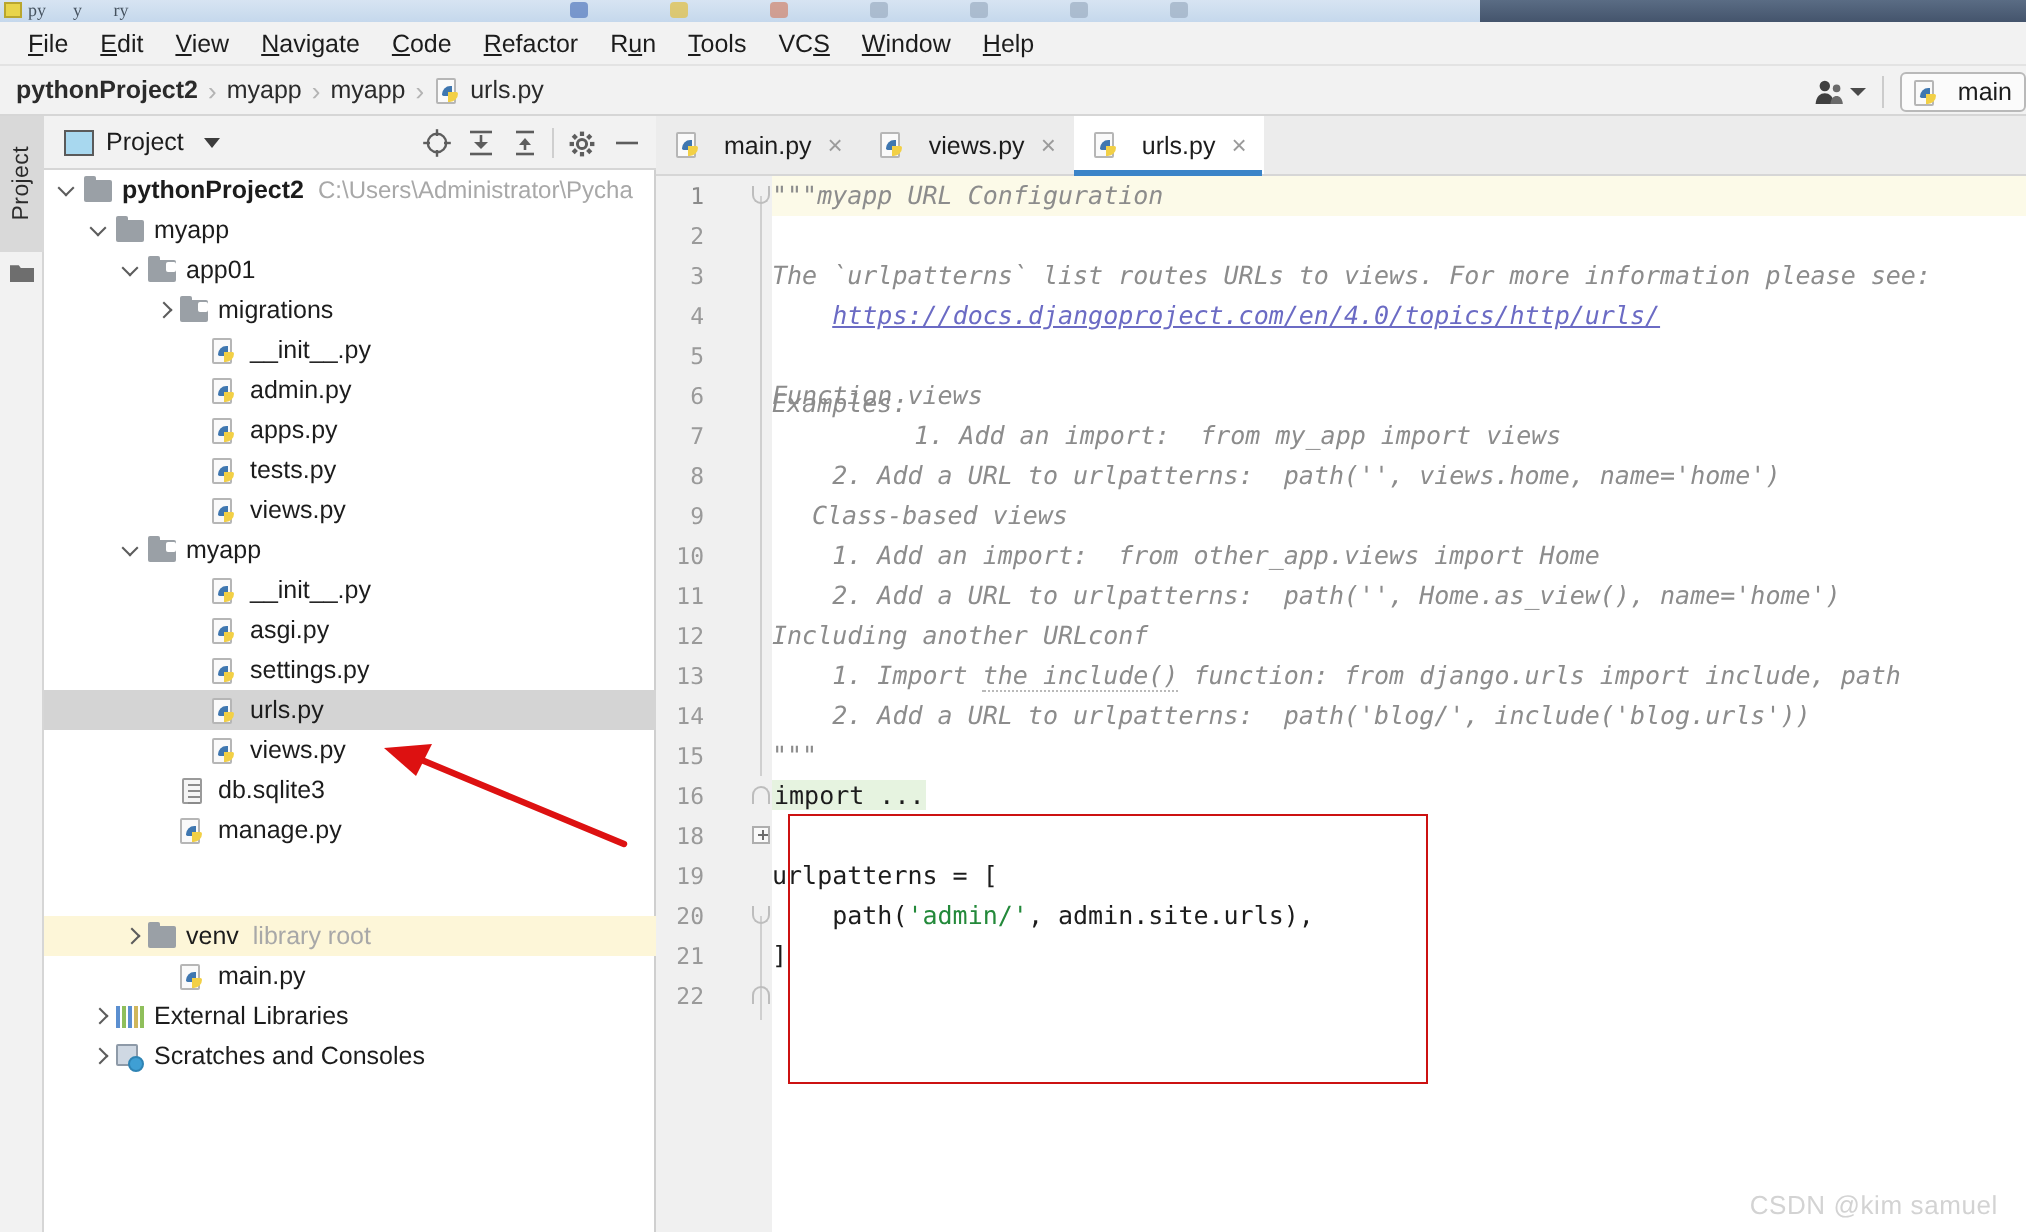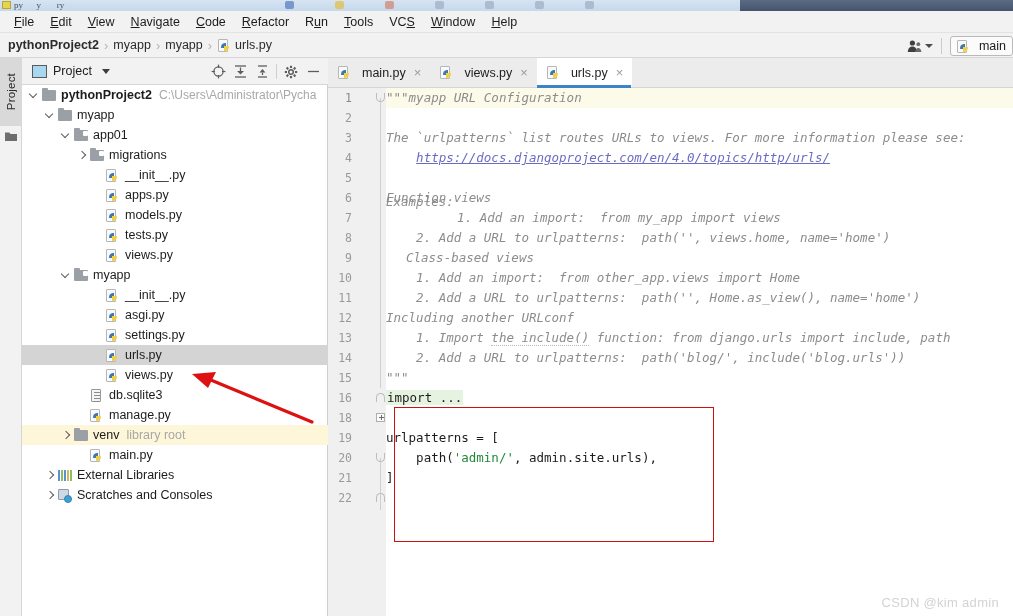--- a/index.html
+++ b/index.html
@@ -114,21 +114,21 @@
   .proj-tools { position: absolute; right: 4px; top: 0; height: 27px; display: flex; align-items: center; }
   .ptool { width: 22px; height: 27px; display: flex; align-items: center; justify-content: center; }
   .ptool-sep { width: 1px; height: 15px; background: #cfcfcf; margin: 0 3px; }
 
   .tree { position: absolute; left: 0; top: 27px; width: 306px; height: 531px; overflow: hidden; }
   .trow {
     position: relative; height: 20px; display: flex; align-items: center;
     white-space: nowrap; font-size: 12.5px; color: #1c1c1c;
   }
   .trow.sel { background: #d4d4d4; }
-  .trow.hl  { background: #fdf6d8; }
+  .trow.hl  { background: #fdf6d8; margin-top: 33px; }
   .twist {
     width: 11px; height: 11px; margin-right: 2px; flex: 0 0 auto;
     position: relative;
   }
   .twist.r::before, .twist.d::before {
     content: ""; position: absolute; left: 3px; top: 2px;
     width: 5px; height: 5px; border-right: 1.4px solid #5c5c5c; border-bottom: 1.4px solid #5c5c5c;
   }
   .twist.r::before { transform: rotate(-45deg); }
   .twist.d::before { transform: rotate(45deg); left: 2px; top: 1px; }
@@ -439,33 +439,33 @@
         <div class="trow">
           <span style="display: inline-block; flex: 0 0 auto; width: 70px;"></span>
           <span class="twist "></span>
           <span class="ticon">
             <span class="ic-py">
               <span class="pg"></span>
               <span class="pb"></span>
               <span class="py"></span>
             </span>
           </span>
+          <span class="tlabel">admin.py</span>
+        </div>
+        <div class="trow">
+          <span style="display: inline-block; flex: 0 0 auto; width: 70px;"></span>
+          <span class="twist "></span>
+          <span class="ticon">
+            <span class="ic-py">
+              <span class="pg"></span>
+              <span class="pb"></span>
+              <span class="py"></span>
+            </span>
+          </span>
           <span class="tlabel">apps.py</span>
-        </div>
-        <div class="trow">
-          <span style="display: inline-block; flex: 0 0 auto; width: 70px;"></span>
-          <span class="twist "></span>
-          <span class="ticon">
-            <span class="ic-py">
-              <span class="pg"></span>
-              <span class="pb"></span>
-              <span class="py"></span>
-            </span>
-          </span>
-          <span class="tlabel">models.py</span>
         </div>
         <div class="trow">
           <span style="display: inline-block; flex: 0 0 auto; width: 70px;"></span>
           <span class="twist "></span>
           <span class="ticon">
             <span class="ic-py">
               <span class="pg"></span>
               <span class="pb"></span>
               <span class="py"></span>
             </span>
@@ -730,15 +730,15 @@
     </div>
   </div>
 
   <div class="ann-rect" style="left:394px;top:407px;width:320px;height:135px;"></div>
 
   <svg class="ann-arrow" style="left:186px;top:366px;width:136px;height:62px;" viewBox="0 0 136 62">
     <line x1="126" y1="56" x2="20" y2="12" stroke="#dd1111" stroke-width="3.2" stroke-linecap="round"></line>
     <path d="M6 8 L30 6 L22 22 Z" fill="#dd1111"></path>
   </svg>
 
-  <div class="watermark">CSDN @kim admin</div>
+  <div class="watermark">CSDN @kim samuel</div>
 
 </div>
 
 </body></html>

